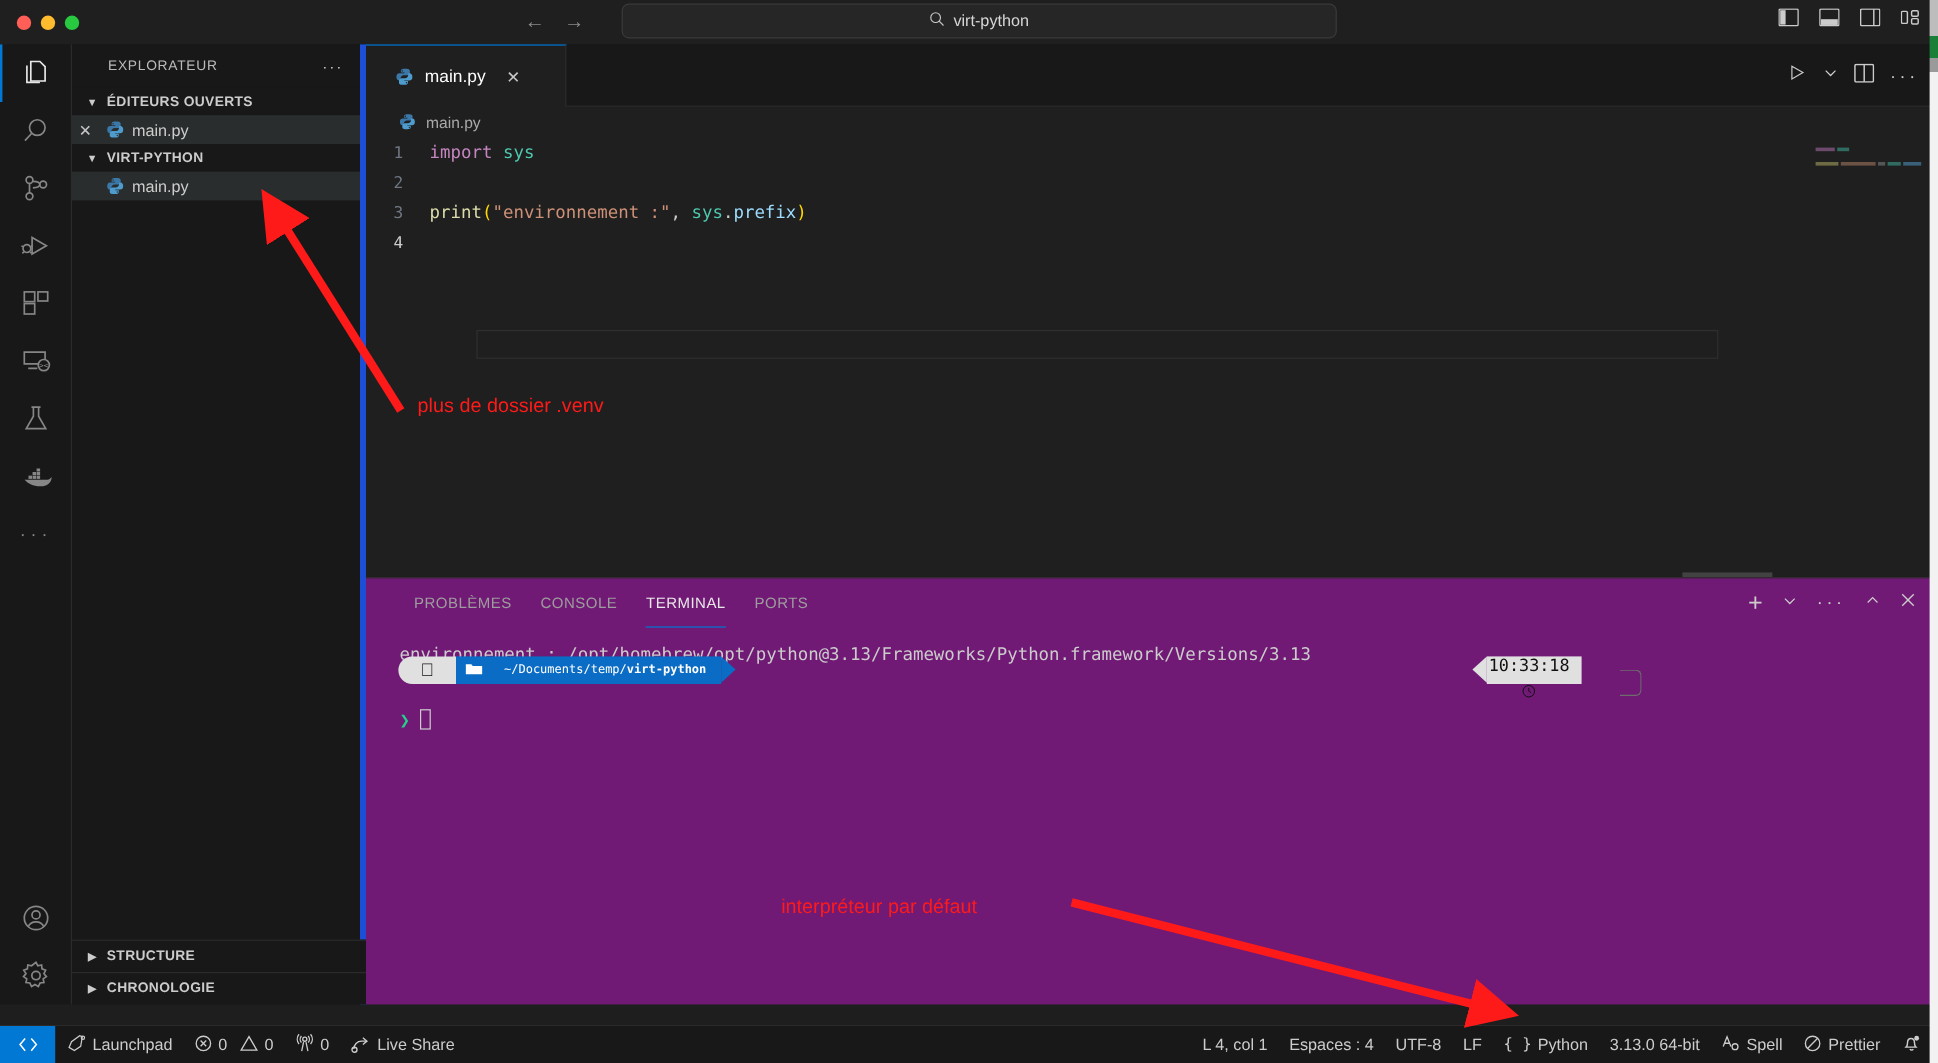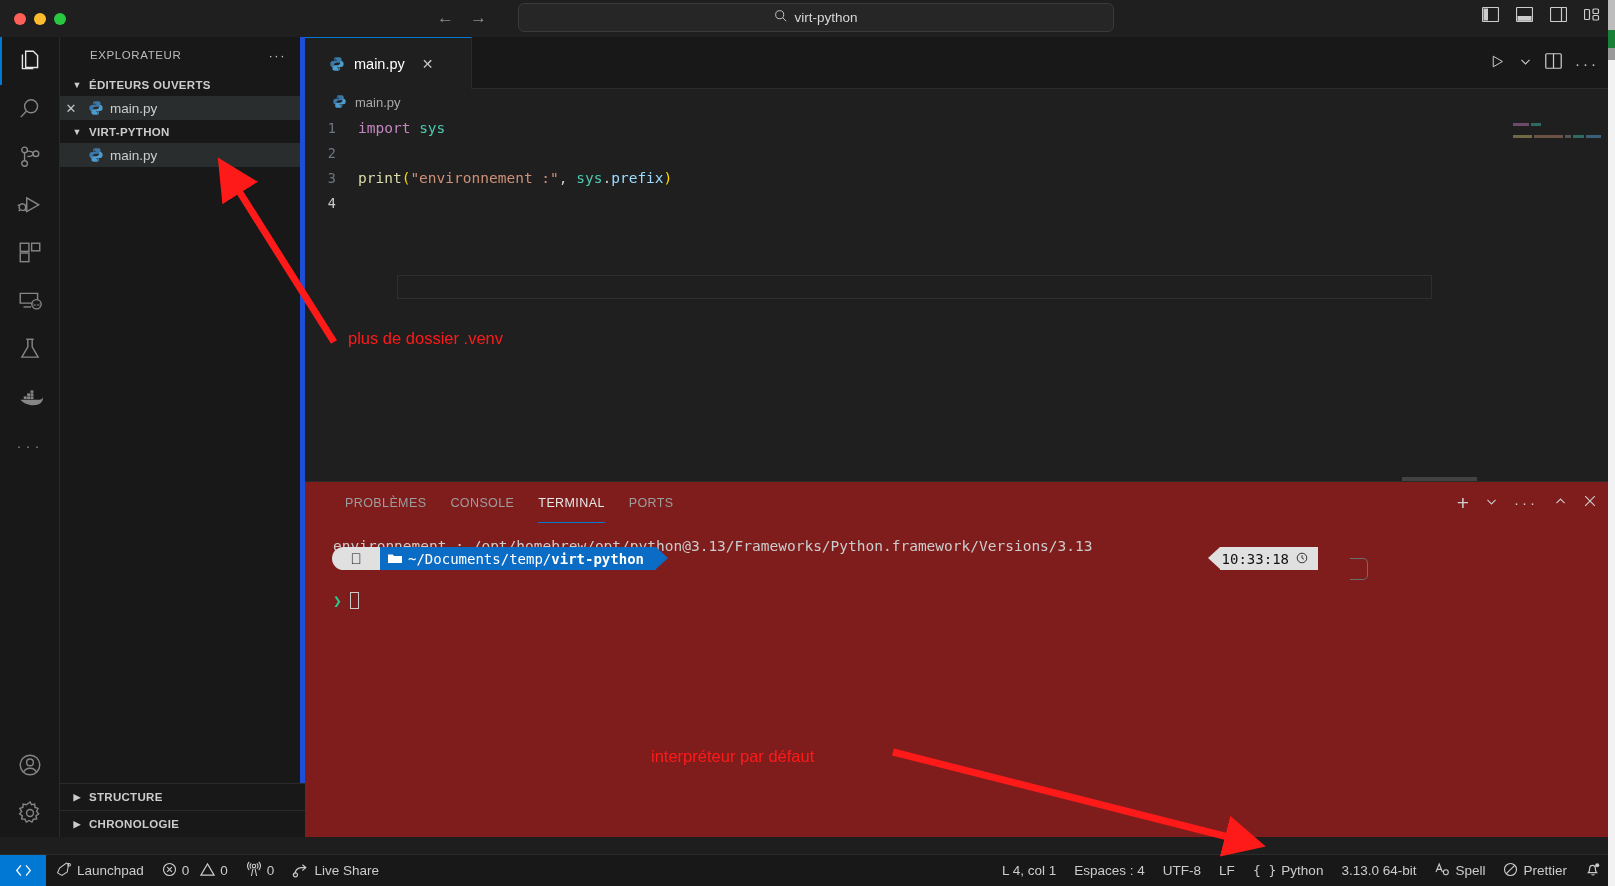--- a/index.html
+++ b/index.html
@@ -105,48 +105,48 @@
     position: absolute; left: 92px; width: 1035px; height: 24px;
     border: 1px solid #2f2f2f; pointer-events: none;
   }
   .minimap { position: absolute; right: 14px; top: 8px; width: 88px; }
   .mm-l { height: 3px; margin-bottom: 3px; display:flex; gap:2px; }
   .mm-seg { height: 3px; }
   .ed-scroll-h { position: absolute; left: 0; bottom: 0; width: 1310px; height: 8px; }
   .ed-scroll-h i { position: absolute; left: 1097px; top: 0; width: 75px; height: 4px; background: #424242; }
 
   
-  .panel { position: absolute; left: 305px; top: 481px; width: 1310px; height: 356px; background: #7f1d1d; border-top: 1px solid #2b2b2b; }
+  .panel { position: absolute; left: 305px; top: 481px; width: 1310px; height: 356px; background: #701a75; border-top: 1px solid #2b2b2b; }
   .paneltabs { height: 41px; display: flex; align-items: center; padding-left: 28px; gap: 0; position: relative; }
   .ptab {
     font-size: 12.5px; letter-spacing: 0.4px; color: #9d9d9d; padding: 0 12px;
     height: 41px; display: flex; align-items: center; cursor: pointer; position: relative;
   }
   .ptab.active { color: #e7e7e7; }
   .ptab.active::after { content: ""; position: absolute; left: 12px; right: 12px; bottom: 0; height: 1.5px; background: #0078d4; }
   .panelactions { position: absolute; right: 18px; top: 0; height: 41px; display: flex; align-items: center; gap: 16px; color: #cccccc; }
 
   .termbody { position: absolute; left: 0; top: 41px; width: 1080px; height: 315px; font-family: "DejaVu Sans Mono", monospace; }
   .tline { font-size: 14.5px; line-height: 21px; white-space: pre; padding-left: 28px; }
   .green { color: #23d18b; }
   .white { color: #cccccc; }
   .ul { text-decoration: underline; }
 
   .prompt-seg { position: absolute; left: 332px; top: 587px; height: 23px; display: flex; align-items: stretch; }
   .seg-apple { width: 48px; background: #e0e0e0; display: flex; align-items: center; justify-content: center;
                border-radius: 12px 0 0 12px; color: #111; font-size: 15px; }
-  .seg-path { background: #0a6cc4; color: #fff; display: flex; align-items: center; gap: 6px; padding: 0 12px 0 8px;
-              font-family: "DejaVu Sans Mono", monospace; font-size: 14px; }
+  .seg-path { background: #0a6cc4; color: #fff; display: flex; align-items: center; gap: 18px; padding: 0 12px 0 8px;
+              font-family: "DejaVu Sans Mono", monospace; font-size: 10px; }
   .seg-tail { width: 0; height: 0; border-top: 11.5px solid transparent; border-bottom: 11.5px solid transparent; border-left: 12px solid #0a6cc4; }
   .seg-path b { font-weight: bold; }
 
   .ts-chip { position: absolute; right: 0; top: 587px; display: flex; align-items: stretch; height: 23px; }
   .ts-head { width: 0; height: 0; border-top: 11.5px solid transparent; border-bottom: 11.5px solid transparent; border-right: 12px solid #e0e0e0; }
   .ts-body { background: #e0e0e0; color: #111; font-family: "DejaVu Sans Mono", monospace; font-size: 14px;
-             display: flex; align-items: center; gap: 7px; padding: 0 10px 0 2px; }
+             display: flex; align-items: center; gap: 7px; padding: 0 10px 0 2px; flex-direction: column; }
   .ts-hook { position: absolute; left: 1350px; top: 598px; width: 18px; height: 22px; border: 1px solid #6d6d6d; border-left: none; border-radius: 0 5px 5px 0; }
 
   .cursor-block { display: inline-block; width: 9px; height: 17px; border: 1px solid #cccccc; vertical-align: -3px; }
 
   
   .statusbar {
     position: absolute; left: 0; bottom: 0; width: 1615px; height: 32px;
     background: #181818; display: flex; align-items: center; color: #cccccc; font-size: 13.5px;
     border-top: 1px solid #2b2b2b;
   }

